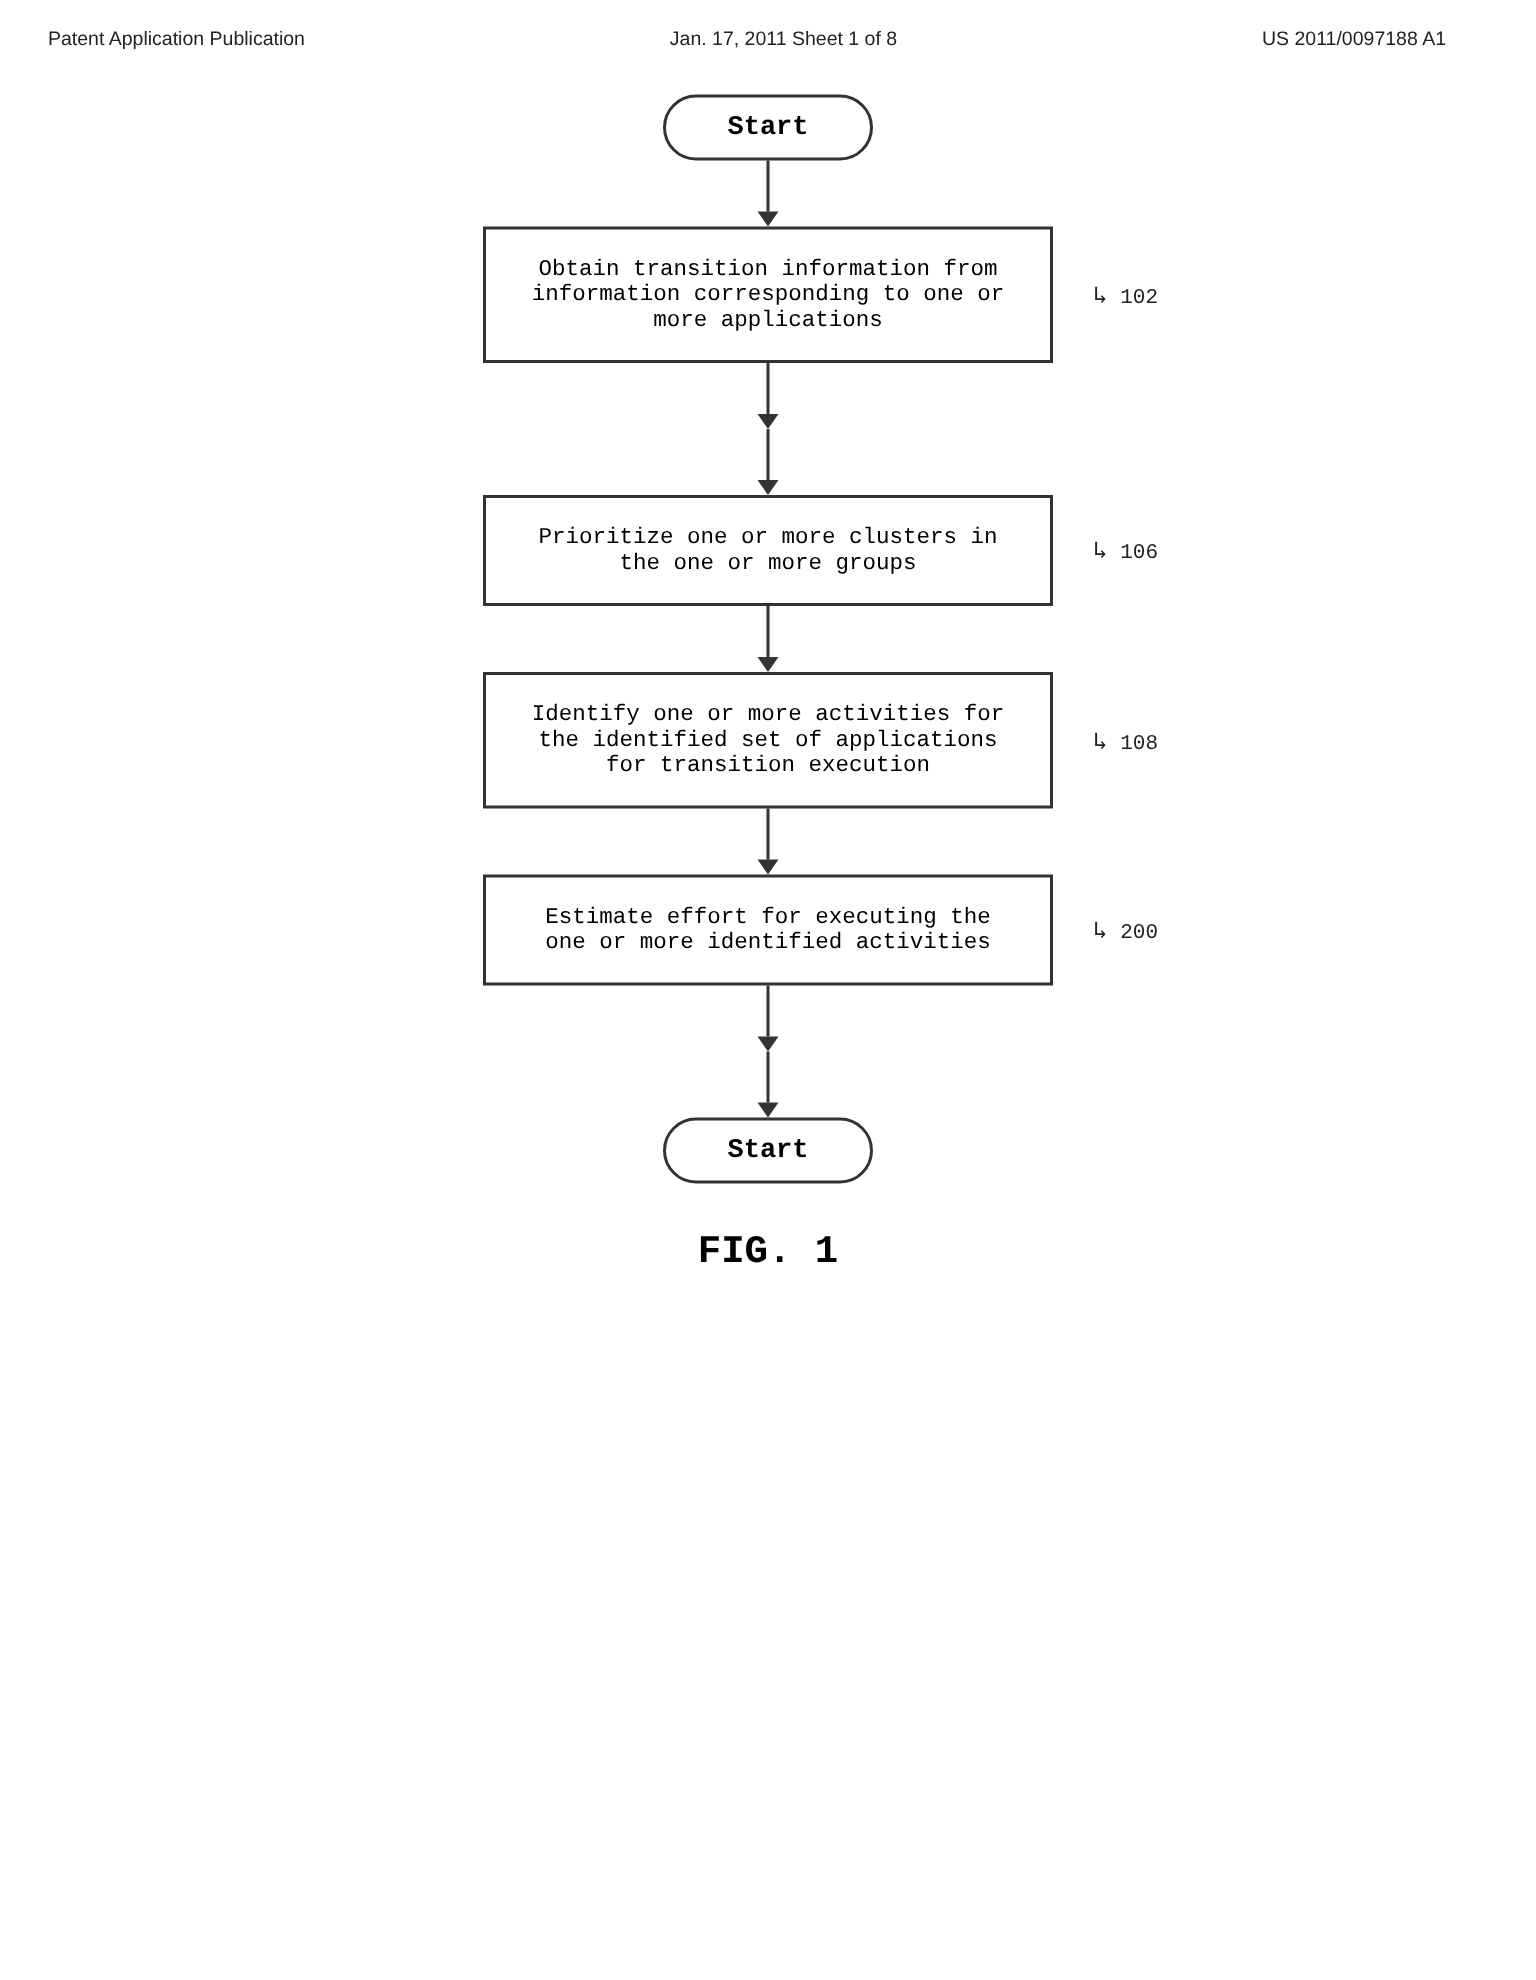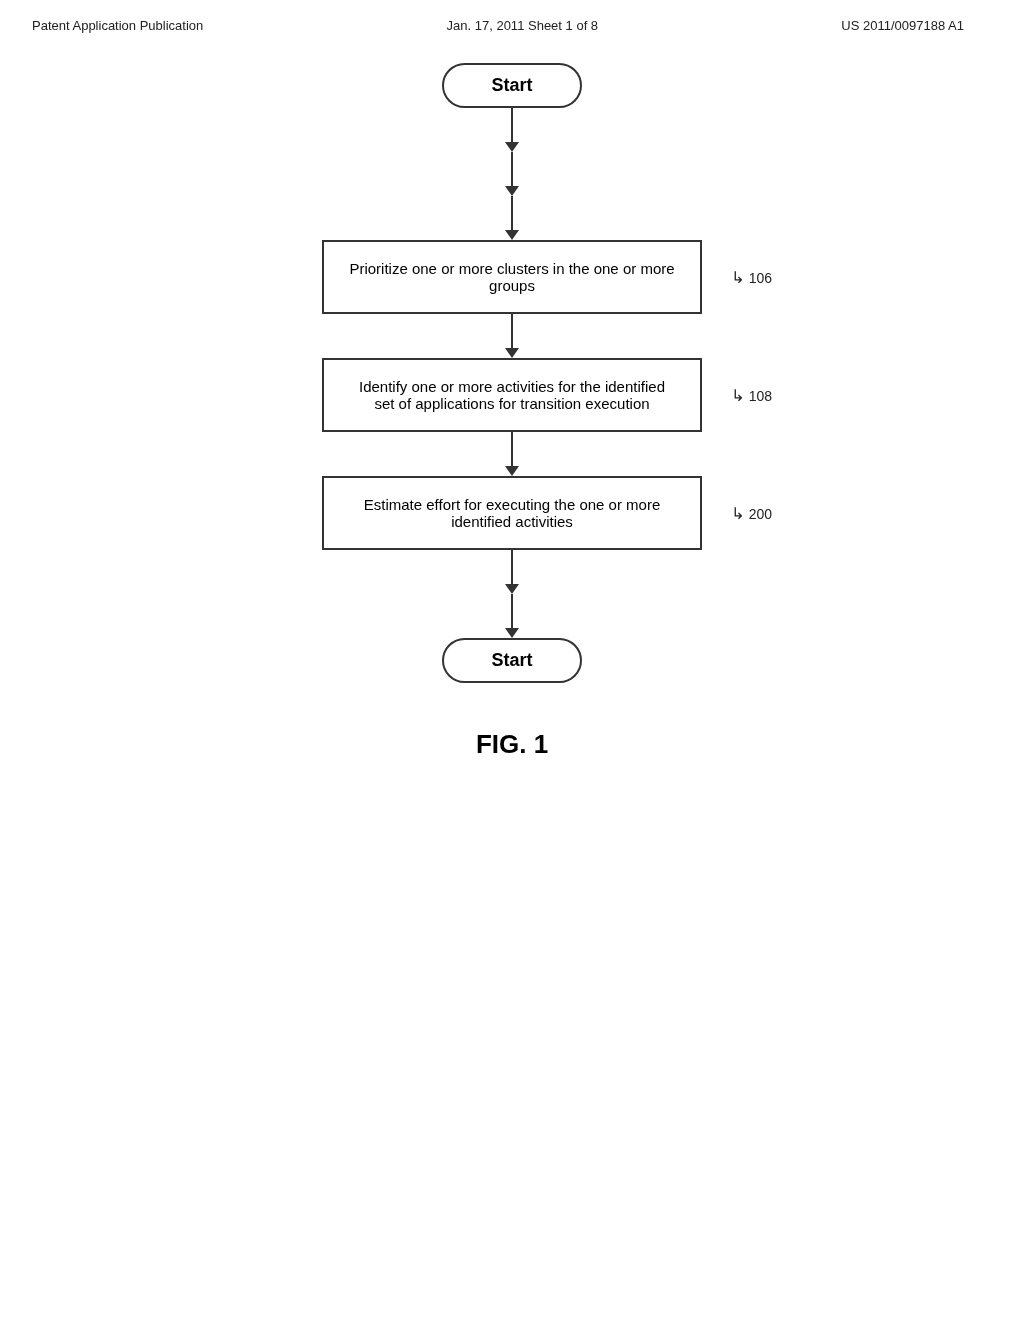--- a/index.html
+++ b/index.html
@@ -17,20 +17,21 @@
       padding: 18px 60px 10px 32px;
       font-size: 13px;
       color: #222;
     }
 
     .diagram-container {
       display: flex;
       flex-direction: column;
       align-items: center;
       padding-top: 20px;
+      font-family: Liberation Mono, monospace;
     }
 
     
     .fc-terminal {
       border: 2px solid #333;
       border-radius: 30px;
       padding: 10px 40px;
       font-size: 18px;
       font-weight: bold;
       background: #fff;
@@ -82,21 +83,21 @@
       top: 50%;
       transform: translateY(-50%);
       font-size: 14px;
       color: #222;
       white-space: nowrap;
     }
 
     .fig-label {
       font-size: 26px;
       font-weight: bold;
-      margin-top: 46px;
+      margin-top: 30px;
       text-align: center;
     }
   </style>
 </head>
 <body>
 
 <div class="header">
   <span>Patent Application Publication</span>
   <span>Jan. 17, 2011  Sheet 1 of 8</span>
   <span>US 2011/0097188 A1</span>
@@ -106,20 +107,29 @@
 
   <div class="fc-terminal">
     <span>Start</span>
   </div>
 
   <div class="fc-arrow">
     <div class="fc-arrow-line"></div>
     <div class="fc-arrow-head"></div>
   </div>
 
+  <div class="fc-step-row">
+    <div class="fc-process">
+      <span>Obtain transition information from information corresponding to one or more applications</span>
+    </div>
+    <div class="fc-label">
+      <span style="font-size:16px;">↳</span>
+      <span>102</span>
+    </div>
+  </div>
 
   <div class="fc-arrow">
     <div class="fc-arrow-line"></div>
     <div class="fc-arrow-head"></div>
   </div>
 
 
   <div class="fc-arrow">
     <div class="fc-arrow-line"></div>
     <div class="fc-arrow-head"></div>

